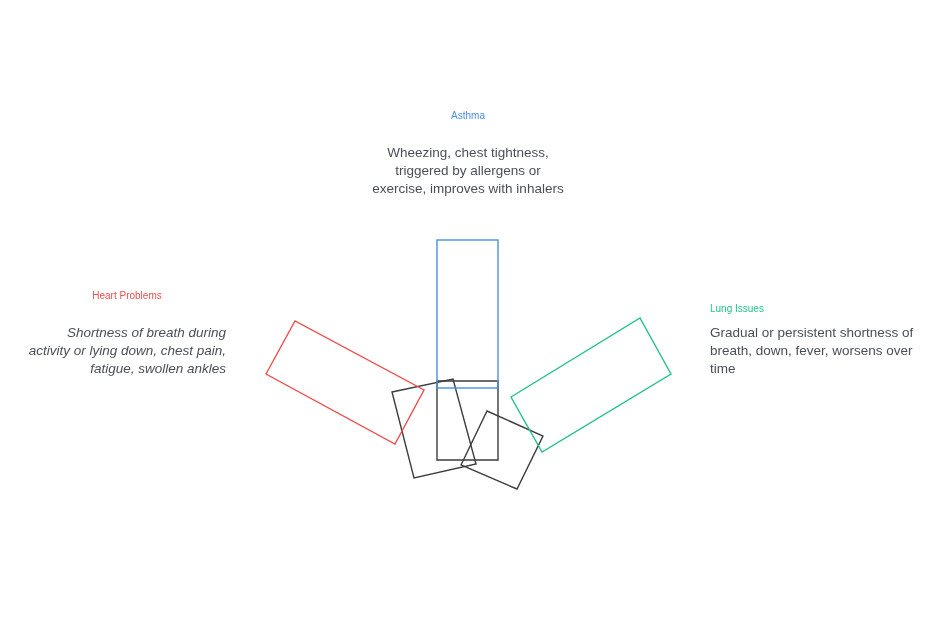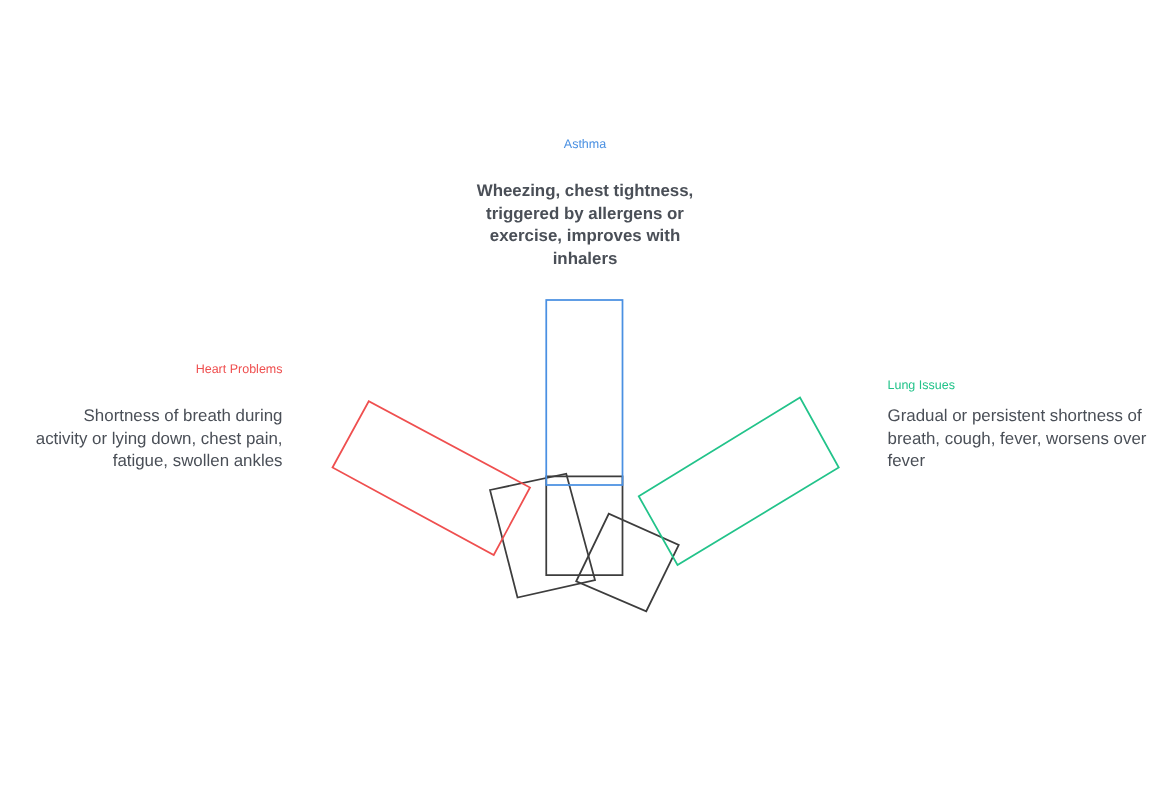--- a/index.html
+++ b/index.html
@@ -49,35 +49,35 @@
     top: 110px;
     width: 200px;
     text-align: center;
     color: #4a90e2;
   }
   #asthma-desc {
     left: 368px;
     top: 144px;
     width: 200px;
     text-align: center;
-    font-weight: bold;
   }
   
   #heart-label {
     left: 28px;
     top: 290px;
     width: 198px;
-    text-align: right;
+    text-align: center;
     color: #ef4f4f;
   }
   #heart-desc {
     left: 28px;
     top: 324px;
     width: 198px;
     text-align: right;
+    font-style: italic;
   }
   
   #lung-label {
     left: 710px;
     top: 303px;
     width: 210px;
     text-align: left;
     color: #22c38a;
   }
   #lung-desc {
@@ -125,15 +125,15 @@
     </g>
   </svg>
 
   <div class="branch-label" id="asthma-label">Asthma</div>
   <div class="branch-desc" id="asthma-desc">Wheezing, chest tightness, triggered by allergens or exercise, improves with inhalers</div>
 
   <div class="branch-label" id="heart-label">Heart Problems</div>
   <div class="branch-desc" id="heart-desc">Shortness of breath during activity or lying down, chest pain, fatigue, swollen ankles</div>
 
   <div class="branch-label" id="lung-label">Lung Issues</div>
-  <div class="branch-desc" id="lung-desc">Gradual or persistent shortness of breath, cough, fever, worsens over fever</div>
+  <div class="branch-desc" id="lung-desc">Gradual or persistent shortness of breath, down, fever, worsens over time</div>
 
 </div>
 
 </body></html>

